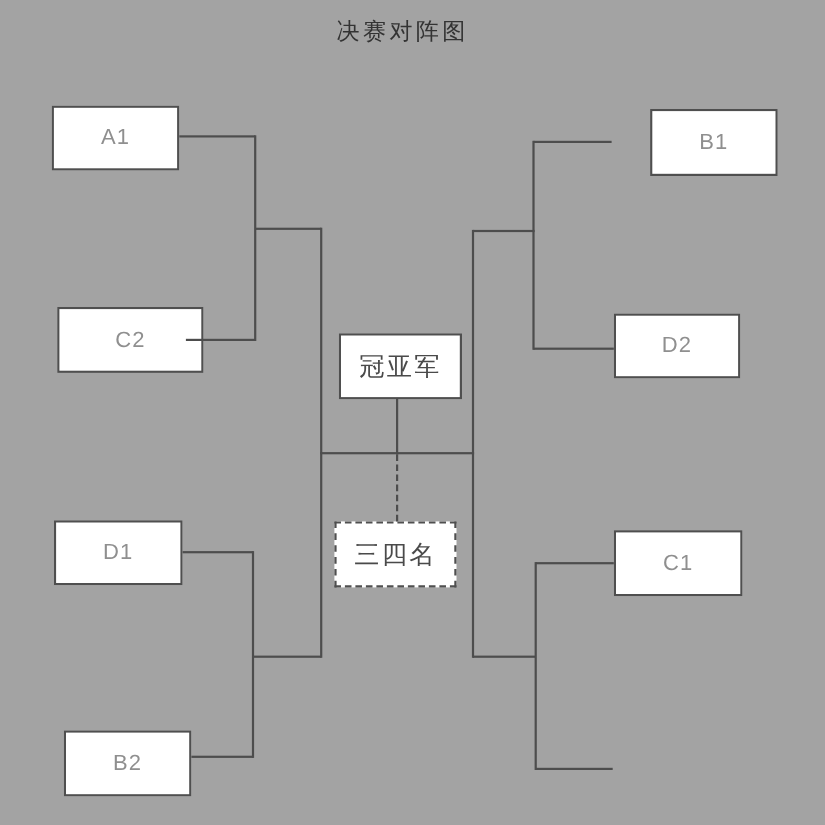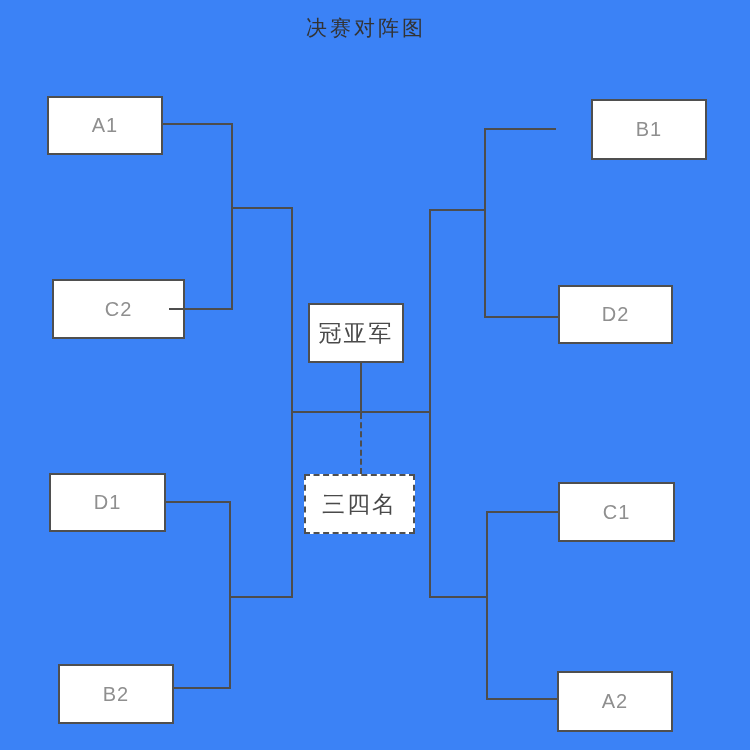--- a/index.html
+++ b/index.html
@@ -4,21 +4,21 @@
 <style>
   html, body {
     margin: 0;
     padding: 0;
     background: #ffffff;
   }
   .canvas {
     position: relative;
     width: 750px;
     height: 750px;
-    background: #3b82f6;
+    background: #a3a3a3;
     font-family: "Liberation Sans", "DejaVu Sans", sans-serif;
     overflow: hidden;
   }
   .title {
     position: absolute;
     top: 14px;
     left: 0;
     width: 732px;
     text-align: center;
     font-family: "Liberation Serif", "DejaVu Serif", serif;
@@ -65,21 +65,21 @@
 
   
   .b-a1 { left: 47px;  top: 96px;  width: 116px; height: 59px; }
   .b-c2 { left: 52px;  top: 279px; width: 133px; height: 60px; }
   .b-d1 { left: 49px;  top: 473px; width: 117px; height: 59px; }
   .b-b2 { left: 58px;  top: 664px; width: 116px; height: 60px; }
   .b-b1 { left: 556px; top: 99px;  width: 116px; height: 61px; margin-left: 35px; }
   .b-d2 { left: 558px; top: 285px; width: 115px; height: 59px; }
   .b-c1 { left: 558px; top: 482px; width: 117px; height: 60px; }
   .b-a2 { left: 557px; top: 671px; width: 116px; height: 61px; }
-  .b-final { left: 308px; top: 303px; width: 96px; height: 60px; }
+  .b-final { left: 308px; top: 303px; width: 112px; height: 60px; }
   .b-third { left: 304px; top: 474px; width: 111px; height: 60px; }
 </style>
 </head>
 <body>
 
 <div class="canvas">
 
   <div class="title">决赛对阵图</div>
 
   <div class="box team-box b-a1">
@@ -98,23 +98,20 @@
 
   <div class="box team-box b-b1">
     <span class="label">B1</span>
   </div>
   <div class="box team-box b-d2">
     <span class="label">D2</span>
   </div>
 
   <div class="box team-box b-c1">
     <span class="label">C1</span>
-  </div>
-  <div class="box team-box b-a2">
-    <span class="label">A2</span>
   </div>
 
   <div class="box center-box b-final">
     <span class="label">冠亚军</span>
   </div>
 
   <div class="box center-box dashed b-third">
     <span class="label">三四名</span>
   </div>
 

